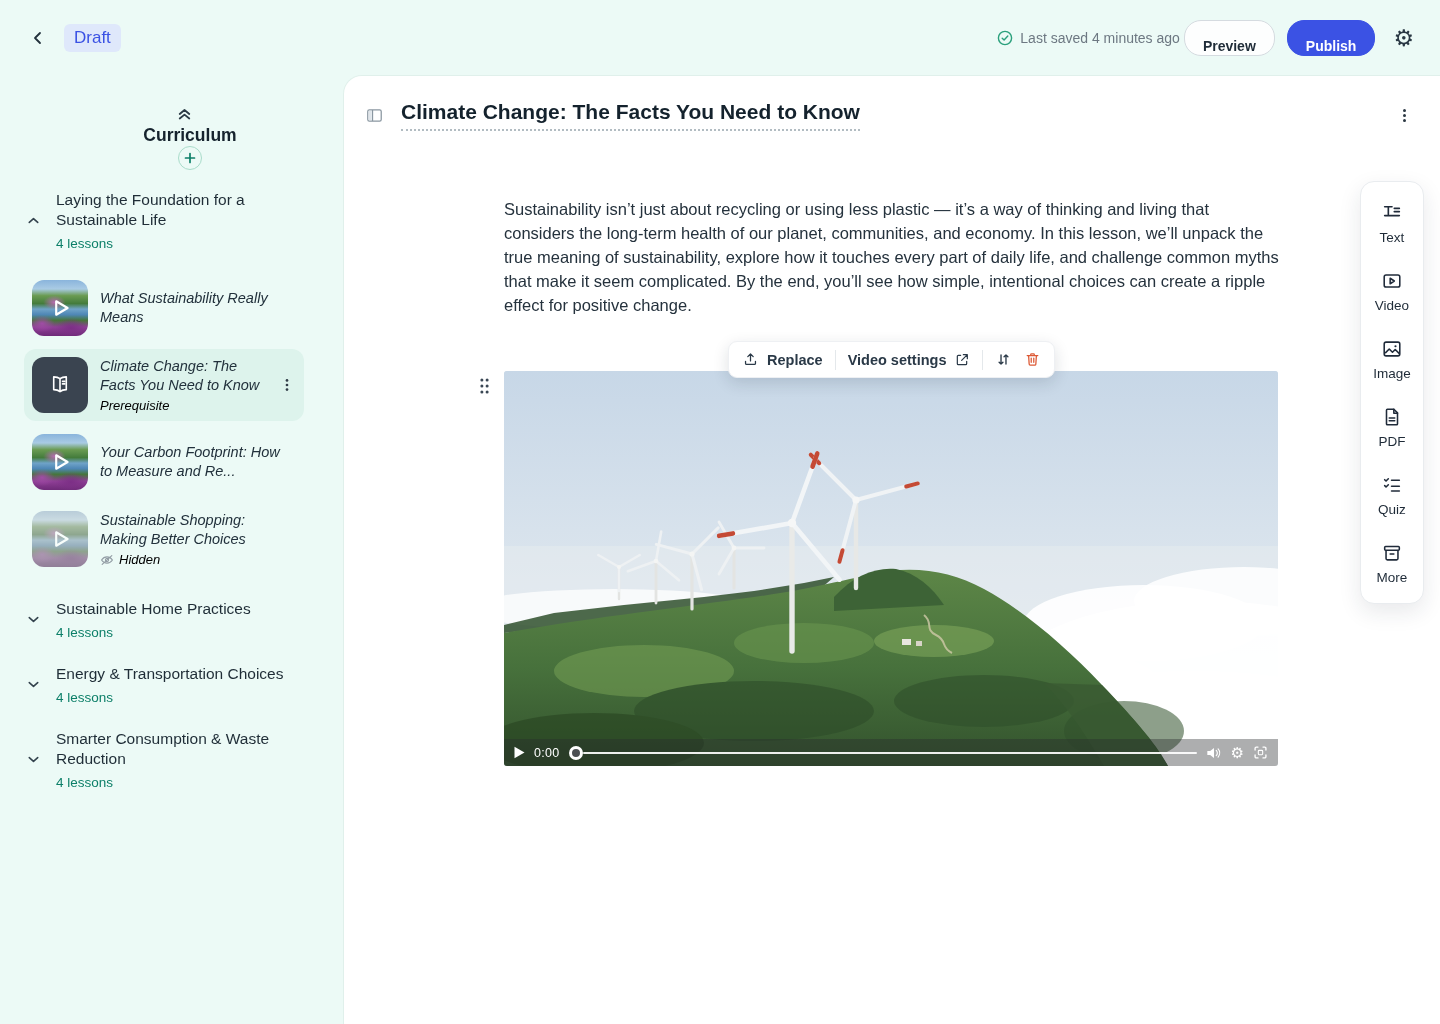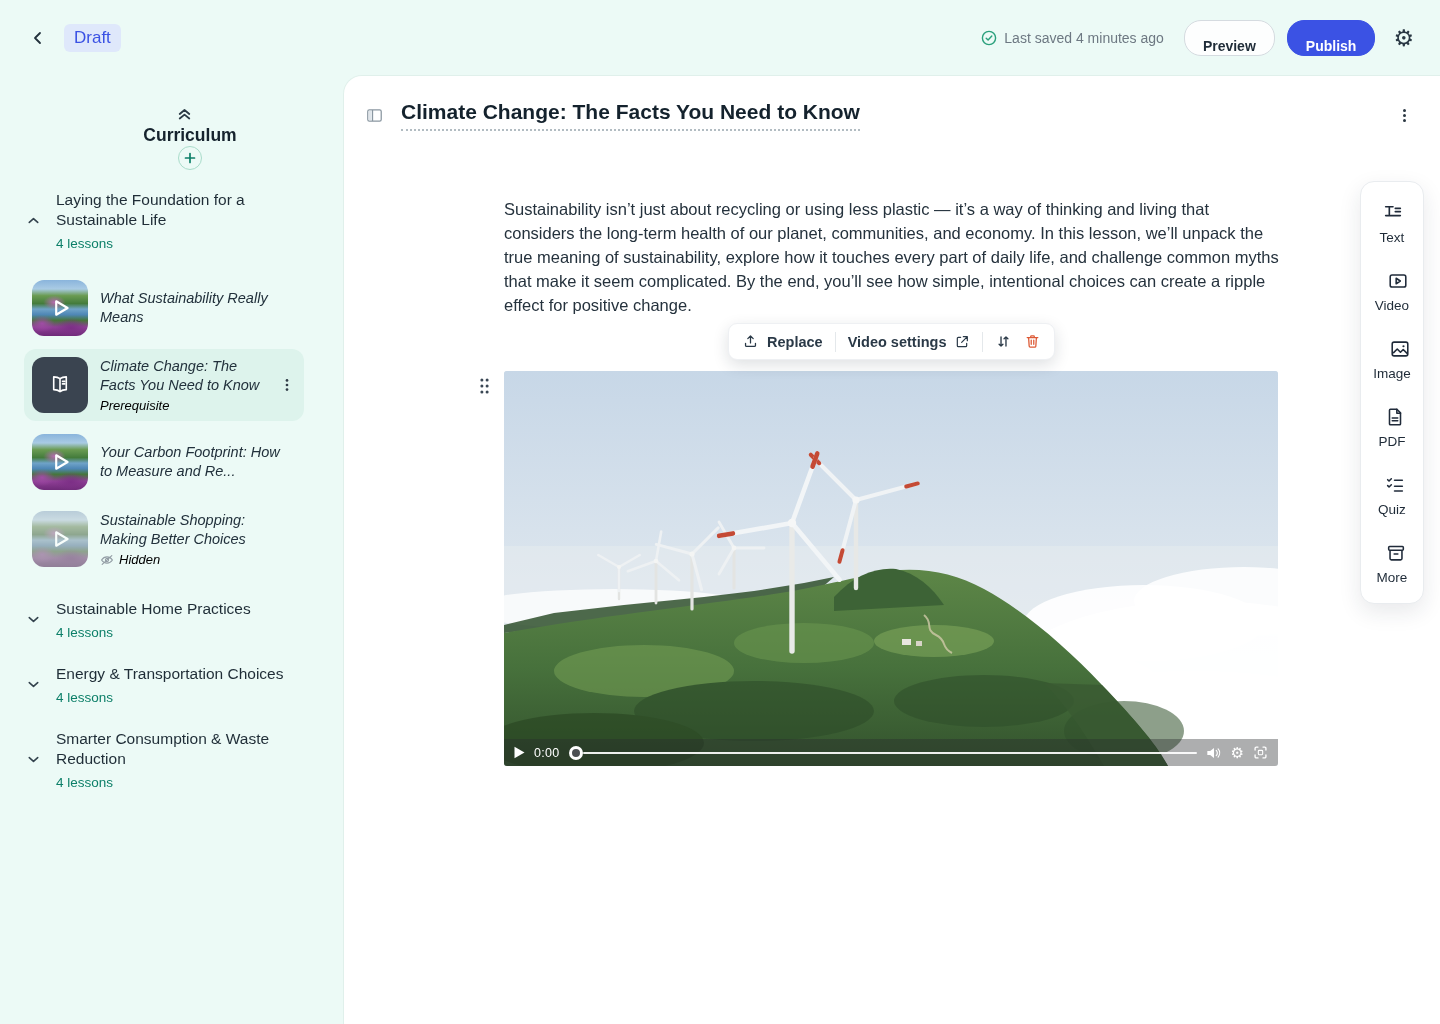--- a/index.html
+++ b/index.html
@@ -19,21 +19,21 @@
   .back-btn { background:none; border:none; cursor:pointer; padding:4px; display:flex; }
   .course-title {
     margin-left:12px; font-size:17.5px; font-weight:700; color:#10202b;
     border-bottom:2px dotted #a9b6b1; padding-bottom:4px; letter-spacing:.1px;
   }
   .badge {
     margin-left:14px; background:#dfe8fb; color:#3b52e4; font-size:17px; font-weight:400;
     padding:4px 10px; border-radius:6px;
   }
   .header-right { margin-left:auto; display:flex; align-items:center; }
-  .saved { display:flex; align-items:center; gap:7px; color:#6d7882; font-size:14px; margin-right:20px; }
+  .saved { display:flex; align-items:center; gap:7px; color:#6d7882; font-size:14px; margin-right:4px; }
   .btn { height:34px; padding:17px 18px; border-radius:17px; font-size:14px; font-weight:600;
     cursor:pointer; font-family:inherit; }
   .btn-secondary { background:#fdfefe; border:1px solid #d5dbe0; color:#1f2c38; margin-right:12px; }
   .btn-primary { background:#3b52e4; border:1px solid #3b52e4; color:#fff; }
   .gear-btn { background:none; border:none; cursor:pointer; margin-left:18px; font-size:23px; color:#2a3844; line-height:1; }
 
   
   .sidebar { position:absolute; top:76px; left:0; width:344px; bottom:0; background:#ecfaf6; overflow:hidden; }
   .curr-head { margin:28px 0 0 24px; display:flex; align-items:center;flex-direction:column; }
   .curr-title { font-size:17.5px; font-weight:700; color:#16232e; margin-left:12px; }
@@ -71,21 +71,21 @@
   .lesson-head { position:absolute; top:24px; left:18px; right:24px; display:flex; align-items:center; }
   .panel-toggle { background:none; border:none; cursor:pointer; padding:3px; }
   .page-title { margin-left:14px; font-size:21px; font-weight:700; color:#14222d;
     border-bottom:2px dotted #b2bcc2; padding-bottom:5px; }
   .head-kebab { margin-left:auto; background:none; border:none; cursor:pointer; padding:4px; }
 
   .paragraph { position:absolute; left:160px; top:121px; width:776px; font-size:16.5px;
     line-height:24px; color:#25323d; }
 
   
-  .block-toolbar { position:absolute; left:384px; top:247px; height:37px; background:#fff;
+  .block-toolbar { position:absolute; left:384px; top:265px; height:37px; background:#fff;
     border:1px solid #eef0f3; border-radius:9px; box-shadow:0 5px 16px rgba(20,35,50,.14);
     display:flex; align-items:center; padding:0 13px; gap:12px; z-index:5; }
   .tb-item { display:flex; align-items:center; gap:8px; background:none; border:none; cursor:pointer;
     font-size:14.5px; font-weight:600; color:#2a3947; font-family:inherit; }
   .tb-sep { width:1px; height:20px; background:#e4e8eb; }
 
   .drag-handle { position:absolute; left:132px; top:299px; cursor:grab; background:none; border:none; padding:2px; }
 
   
   .video-block { position:absolute; left:160px; top:295px; width:774px; height:395px;
@@ -96,21 +96,21 @@
   .vc-track { flex:1; display:flex; align-items:center; position:relative; height:14px; }
   .vc-knob { width:14px; height:14px; border:3px solid #fff; border-radius:50%; background:#4b4f52; flex:none; }
   .vc-line { flex:1; height:2px; background:rgba(255,255,255,.92); border-radius:1px; }
   .vc-btn { background:none; border:none; cursor:pointer; padding:0; display:flex; align-items:center; }
   .vc-gear { color:#fff; font-size:15px; line-height:1; }
 
   
   .tools-panel { position:absolute; left:1360px; top:181px; width:64px; background:#fff;
     border:1px solid #e9ecef; border-radius:14px; box-shadow:0 8px 22px rgba(25,40,60,.10);
     padding:20px 4px 18px; display:flex; flex-direction:column; align-items:center; gap:25px; }
-  .tool-item { display:flex; flex-direction:column; align-items:flex-end; gap:6px; background:none;
+  .tool-item { display:flex; flex-direction:column; align-items:center; gap:6px; background:none;
     border:none; cursor:pointer; font-family:inherit; }
   .tool-label { font-size:13.5px; color:#1f2b38; font-weight:500; }
 </style>
 </head>
 <body>
 
 <div class="header">
   <button class="back-btn">
     <span>
       <svg width="16" height="16" viewBox="0 0 16 16" fill="none" stroke="#22313c" stroke-width="1.8" stroke-linecap="round" stroke-linejoin="round">

